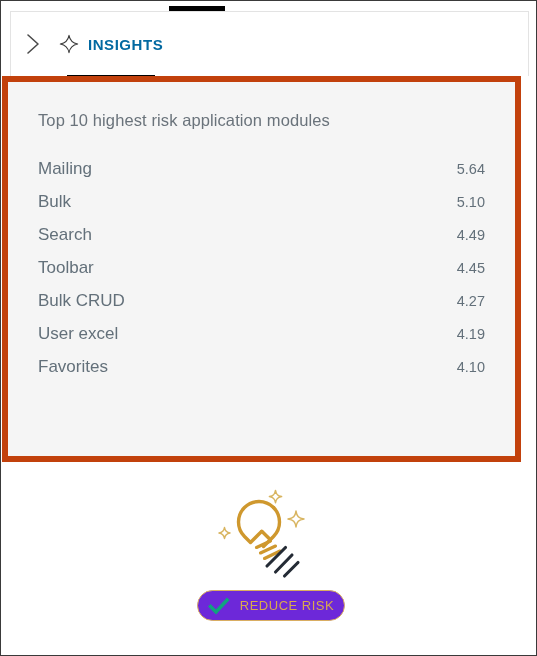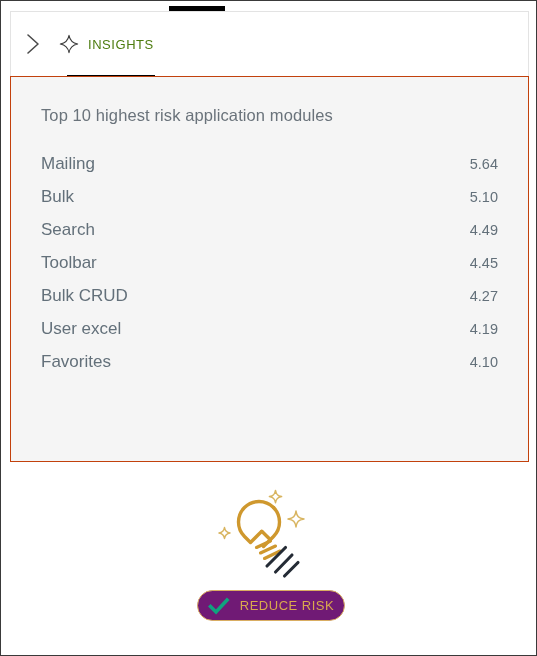--- a/index.html
+++ b/index.html
@@ -86,36 +86,36 @@
   .tab-underline {
     position: absolute;
     left: 56px;
     top: 63px;
     width: 88px;
     height: 3px;
     background: #000000;
   }
   .sparkle-tab svg { display: block; }
   .tab-label {
-    font-size: 13px;
+    font-size: 15px;
     letter-spacing: 0.55px;
-    color: #4d7c0f;
-    font-weight: 400;
+    color: #0369a1;
+    font-weight: 700;
     white-space: nowrap;
   }
 
   
   .panel {
     position: absolute;
-    left: 9px;
+    left: 1px;
     top: 75px;
     width: 519px;
     height: 386px;
     background: #f5f5f5;
-    border: 1px solid #c2410c;
+    border: 6px solid #c2410c;
     box-sizing: border-box;
   }
 
   .panel-title {
     position: absolute;
     left: 30px;
     top: 29px;
     font-size: 16.5px;
     color: #6a737b;
     font-weight: 400;
@@ -160,21 +160,21 @@
 
   
   .reduce-btn {
     position: absolute;
     left: 196px;
     top: 589px;
     width: 148px;
     height: 31px;
     border: 1.4px solid #d9ad62;
     border-radius: 16px;
-    background: #701a75;
+    background: #6d28d9;
     display: flex;
     align-items: center;
     justify-content: center;
     gap: 10px;
     cursor: pointer;
     box-sizing: border-box;
   }
   .check-icon svg { display: block; }
   .reduce-label {
     font-size: 13px;

